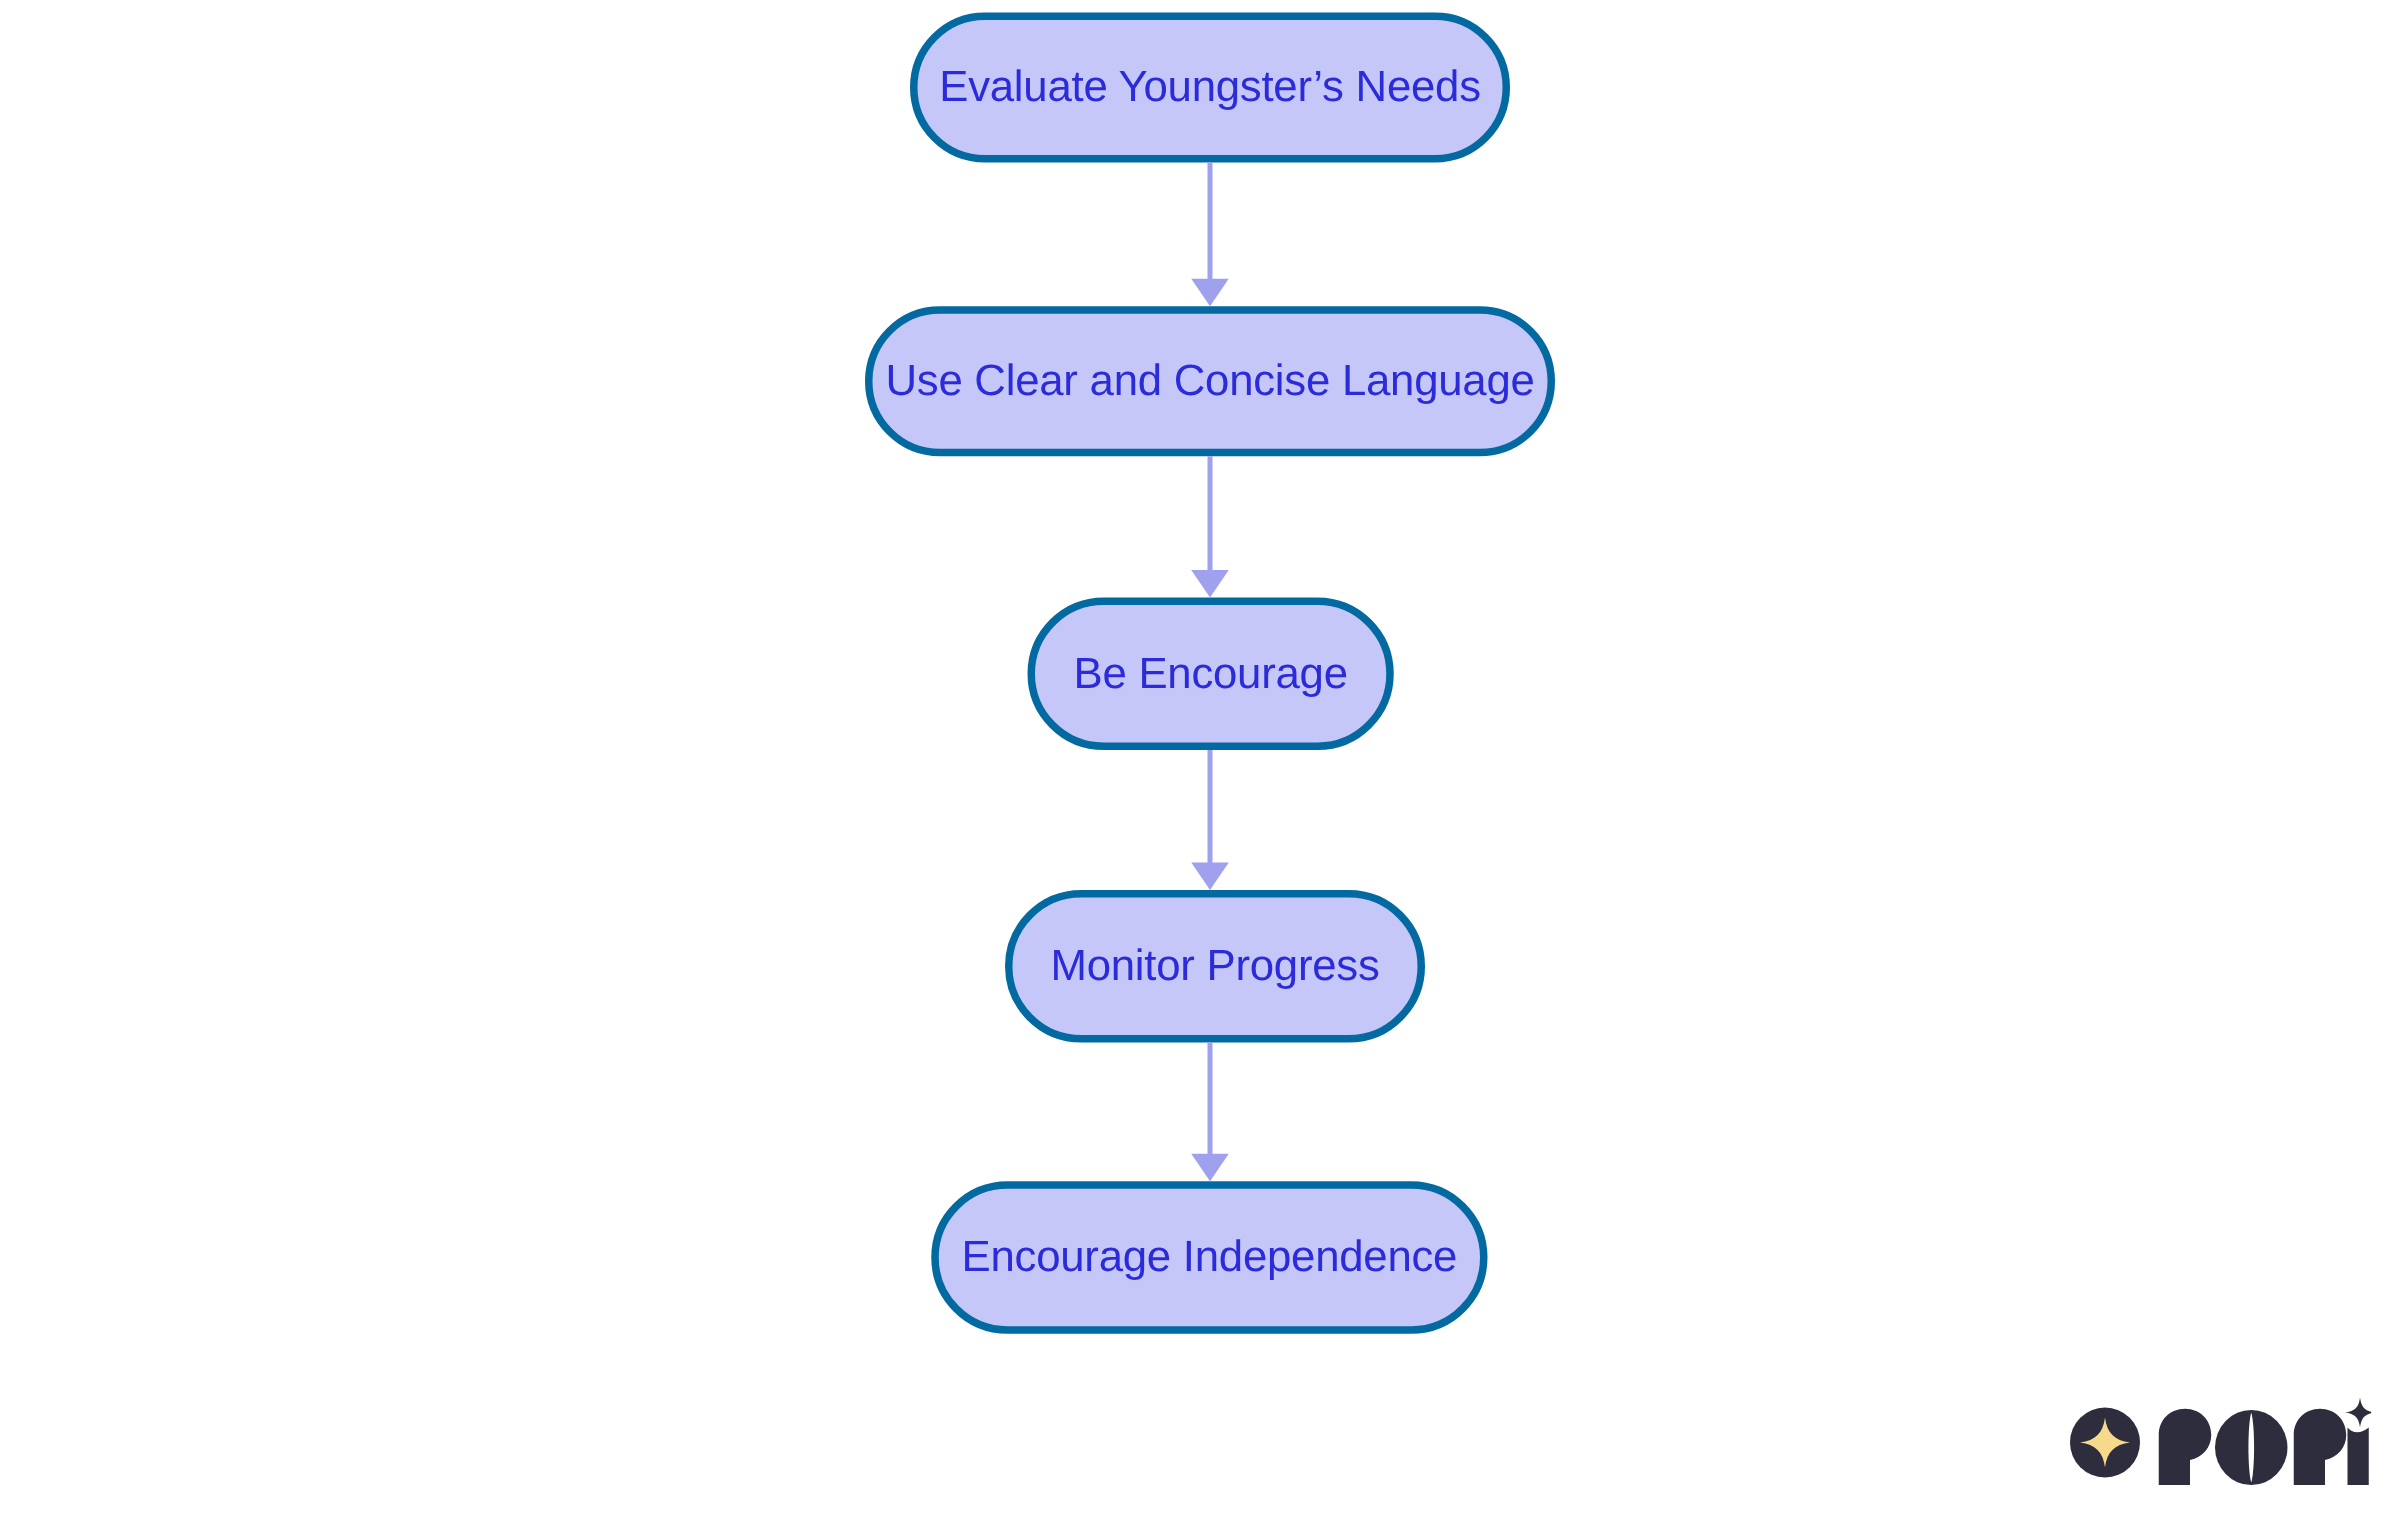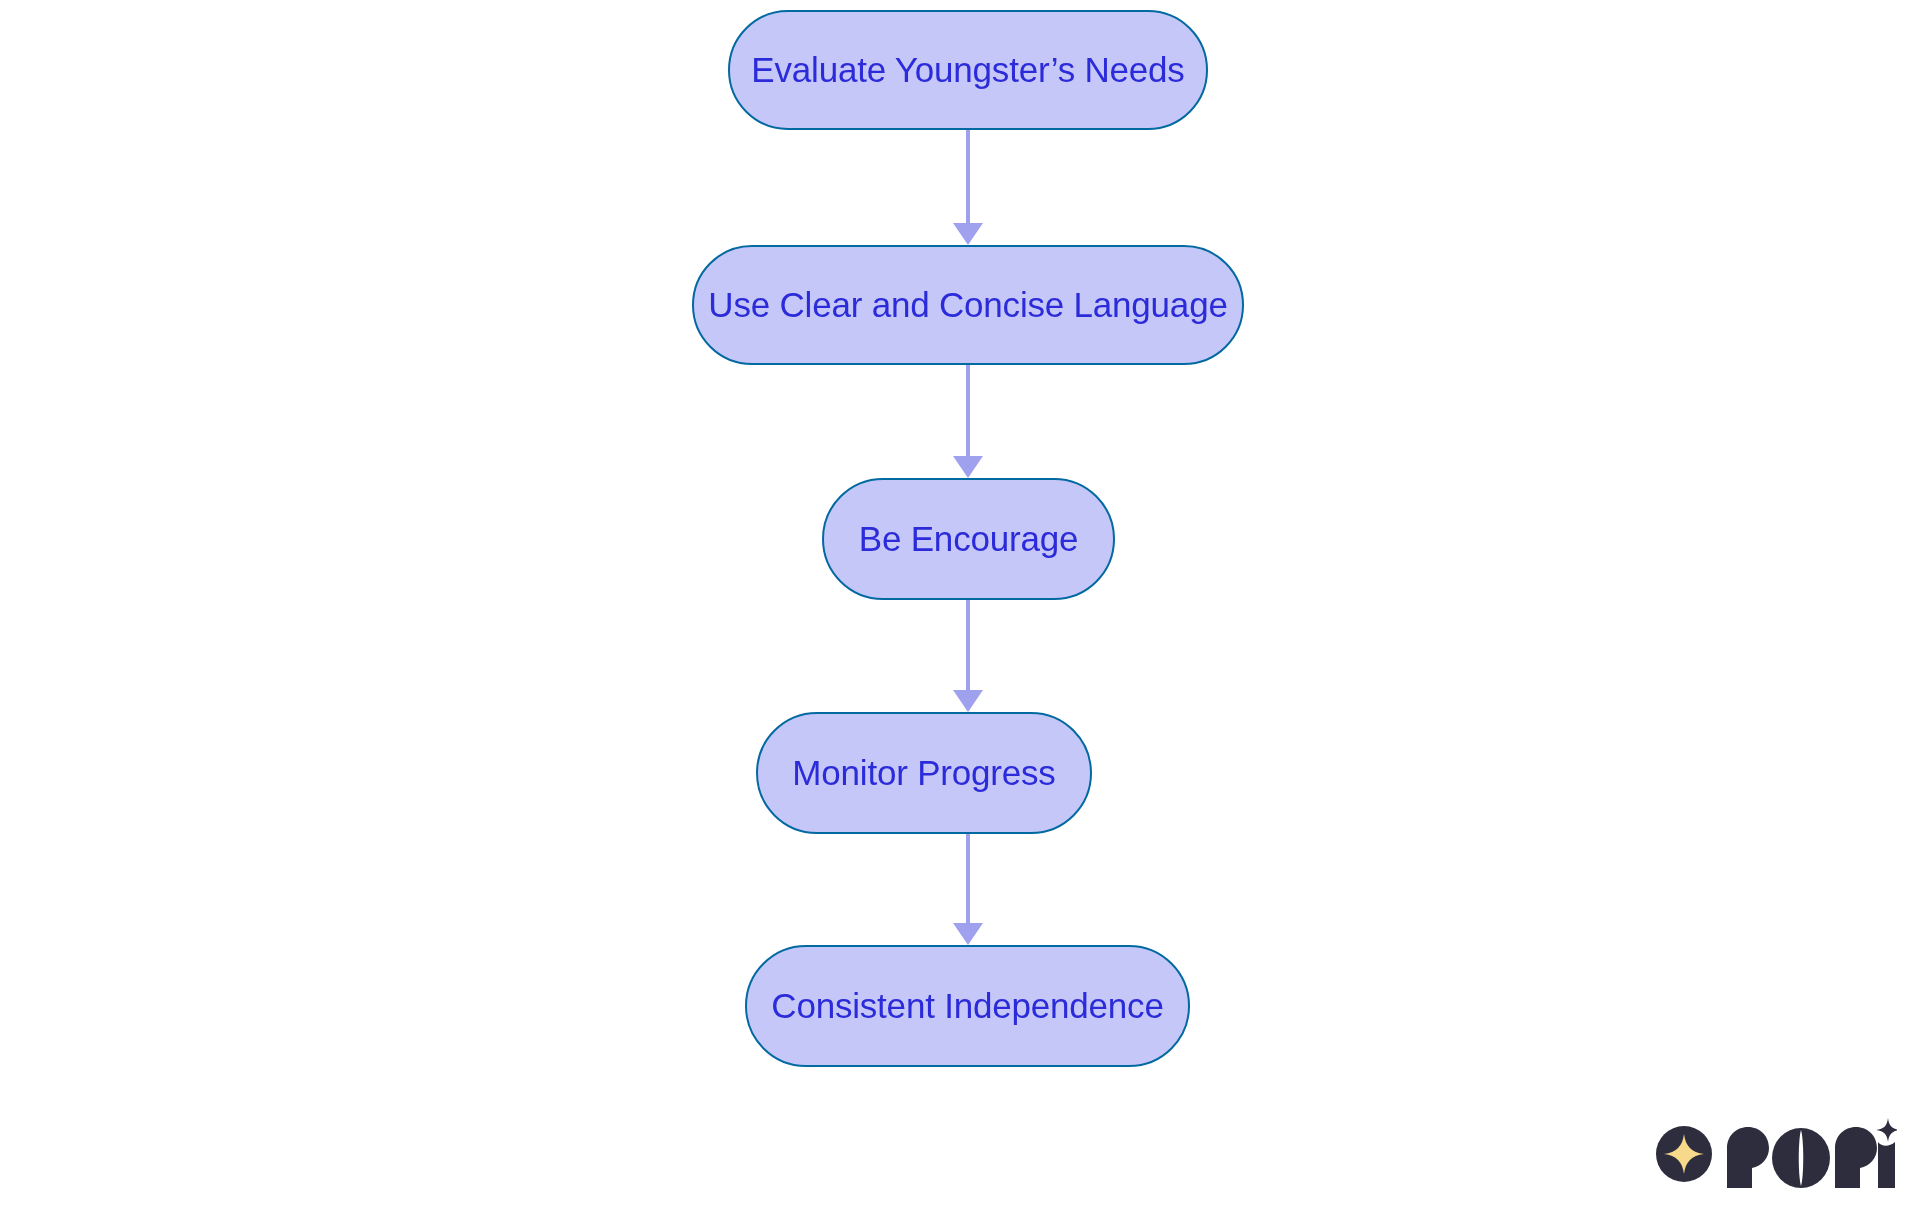--- a/index.html
+++ b/index.html
@@ -20,21 +20,21 @@
     inset: 0;
     width: 1920px;
     height: 1215px;
   }
 
   
   .node {
     position: absolute;
     box-sizing: border-box;
     background: #c6c7f9;
-    border: 2px solid #0369a1;
+    border: 6px solid #0369a1;
     border-radius: 62px;
     display: flex;
     align-items: center;
     justify-content: center;
     text-align: center;
     color: #2b2bd9;
     font-size: 35px;
     font-weight: 400;
     letter-spacing: -0.2px;
     line-height: 1.1;
@@ -89,26 +89,26 @@
   </div>
 
   <div class="node" id="node-1" style="left: 692px; top: 245px; width: 552px; height: 120px; border-radius: 60px; justify-content: center;">
     <span class="node-label">Use Clear and Concise Language</span>
   </div>
 
   <div class="node" id="node-2" style="left: 822px; top: 478px; width: 293px; height: 122px; border-radius: 61px;">
     <span class="node-label">Be Encourage</span>
   </div>
 
-  <div class="node" id="node-3" style="left: 756px; top: 712px; width: 336px; height: 122px; border-radius: 61px;">
+  <div class="node" id="node-3" style="left: 804px; top: 712px; width: 336px; height: 122px; border-radius: 61px;">
     <span class="node-label">Monitor Progress</span>
   </div>
 
   <div class="node" id="node-4" style="left: 745px; top: 945px; width: 445px; height: 122px; border-radius: 61px;">
-    <span class="node-label">Consistent Independence</span>
+    <span class="node-label">Encourage Independence</span>
   </div>
 
   <div class="connector" id="arrow-0" style="left: 968px; top: 130px; height: 115px;">
     <div class="conn-line" style="height: 95px;"></div>
     <div class="conn-head" style="top: 93px;"></div>
   </div>
   <div class="connector" id="arrow-1" style="left: 968px; top: 365px; height: 113px;">
     <div class="conn-line" style="height: 93px;"></div>
     <div class="conn-head" style="top: 91px;"></div>
   </div>

